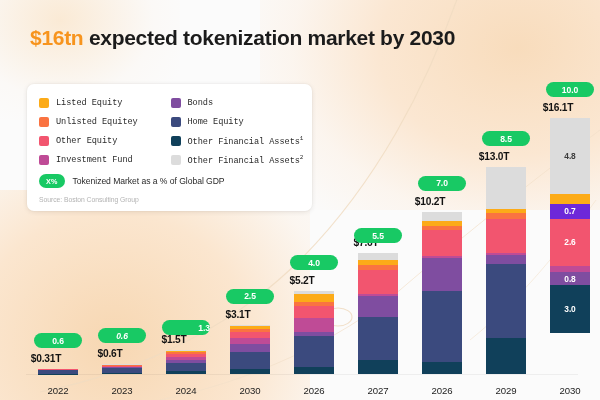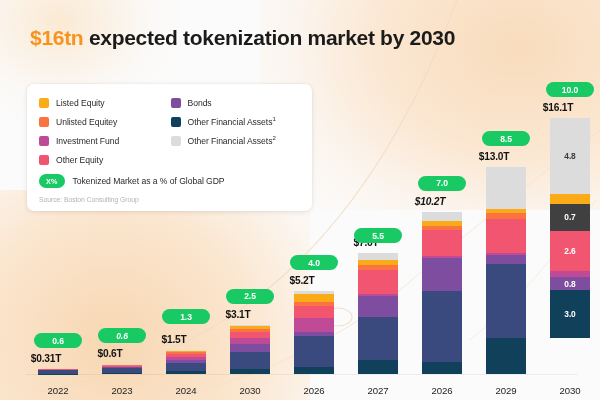--- a/index.html
+++ b/index.html
@@ -36,21 +36,21 @@
   #title .accent { color:#f7941e; }
 
   
   #legend-card {
     position:absolute; left:27px; top:84px; width:285px; z-index:6;
     background:#ffffff; border-radius:7px;
     box-shadow:0 1px 5px rgba(40,30,20,0.10), 0 0 0 1px rgba(0,0,0,0.015);
     padding:10px 10px 8px 12px;
   }
   #legend-cols { display:flex; }
-  .legend-col { width:50%; }
+  .legend-col { width:50%;font-family:Liberation Mono, monospace; }
   .legend-row { display:flex; align-items:center; height:17px; margin-bottom:2px; }
   .swatch { width:10px; height:10px; border-radius:2px; flex:0 0 auto; margin-right:7px; }
   .legend-label { font-size:8.6px; color:#2a2a2a; white-space:nowrap; letter-spacing:-0.05px; }
   .legend-label sup { font-size:6px; }
 
   #legend-gdp-row { display:flex; align-items:center; margin-top:4px; }
   #gdp-pill {
     background:#18c964; color:#fff; font-size:7.2px; font-weight:bold;
     border-radius:8px; padding:2.5px 7px; letter-spacing:0.2px;
     margin-right:8px; flex:0 0 auto;
@@ -115,32 +115,36 @@
     <div class="legend-col" id="legend-col-left">
         <div class="legend-row">
           <span class="swatch" style="background: rgb(252, 171, 24);"></span>
           <span class="legend-label">Listed Equity</span>
         </div>
         <div class="legend-row">
           <span class="swatch" style="background: rgb(250, 115, 65);"></span>
           <span class="legend-label">Unlisted Equitey</span>
         </div>
         <div class="legend-row">
+          <span class="swatch" style="background: rgb(242, 85, 111);"></span>
+          <span class="legend-label">Other Equity</span>
+        </div>
+        <div class="legend-row">
           <span class="swatch" style="background: rgb(191, 75, 150);"></span>
           <span class="legend-label">Investment Fund</span>
         </div>
-        <div class="legend-row">
-          <span class="swatch" style="background: rgb(242, 85, 111);"></span>
-          <span class="legend-label">Other Equity</span>
-        </div>
       </div>
     <div class="legend-col" id="legend-col-right">
         <div class="legend-row">
           <span class="swatch" style="background: rgb(127, 77, 160);"></span>
           <span class="legend-label">Bonds</span>
+        </div>
+        <div class="legend-row">
+          <span class="swatch" style="background: rgb(59, 74, 126);"></span>
+          <span class="legend-label">Home Equity</span>
         </div>
         <div class="legend-row">
           <span class="swatch" style="background: rgb(16, 64, 90);"></span>
           <span class="legend-label">Other Financial Assets<sup>1</sup></span>
         </div>
         <div class="legend-row">
           <span class="swatch" style="background: rgb(220, 220, 220);"></span>
           <span class="legend-label">Other Financial Assets<sup>2</sup></span>
         </div>
       </div>
@@ -194,21 +198,21 @@
           <div class="seg" style="height: 1.27205px; background: rgb(252, 171, 24);"></div>
           <div class="seg" style="height: 1.59006px; background: rgb(250, 115, 65);"></div>
           <div class="seg" style="height: 3.49814px; background: rgb(242, 85, 111);"></div>
           <div class="seg" style="height: 2.86211px; background: rgb(191, 75, 150);"></div>
           <div class="seg" style="height: 3.18012px; background: rgb(127, 77, 160);"></div>
           <div class="seg" style="height: 8.26832px; background: rgb(59, 74, 126);"></div>
           <div class="seg" style="height: 2.5441px; background: rgb(16, 64, 90);"></div>
         </div>
       </div>
       <div class="total" style="bottom: 54.8509px;">$1.5T</div>
-      <div class="badge" style="bottom: 76px;">1.3</div>
+      <div class="badge" style="bottom: 65px; text-align: right;">1.3</div>
       <div class="xlabel">2024</div>
     </div>
     <div class="col" style="left: 218px; height: 400px;">
       <div class="bar-wrap" style="height: 49.2919px;">
         <div class="bar" style="height: 49.2919px;">
           <div class="seg" style="height: 1.59006px; background: rgb(220, 220, 220);"></div>
           <div class="seg" style="height: 2.5441px; background: rgb(252, 171, 24);"></div>
           <div class="seg" style="height: 3.18012px; background: rgb(250, 115, 65);"></div>
           <div class="seg" style="height: 5.56522px; background: rgb(242, 85, 111);"></div>
           <div class="seg" style="height: 6.36025px; background: rgb(191, 75, 150);"></div>
@@ -261,21 +265,21 @@
           <div class="seg" style="height: 9.54037px; background: rgb(220, 220, 220);"></div>
           <div class="seg" style="height: 4.77019px; background: rgb(252, 171, 24);"></div>
           <div class="seg" style="height: 3.97516px; background: rgb(250, 115, 65);"></div>
           <div class="seg" style="height: 26.236px; background: rgb(242, 85, 111);"></div>
           <div class="seg" style="height: 1.59006px; background: rgb(191, 75, 150);"></div>
           <div class="seg" style="height: 32.5963px; background: rgb(127, 77, 160);"></div>
           <div class="seg" style="height: 71.5528px; background: rgb(59, 74, 126);"></div>
           <div class="seg" style="height: 11.9255px; background: rgb(16, 64, 90);"></div>
         </div>
       </div>
-      <div class="total" style="bottom: 193.186px; font-style: italic;">$10.2T</div>
+      <div class="total" style="bottom: 193.186px;">$10.2T</div>
       <div class="badge" style="bottom: 209.186px;">7.0</div>
       <div class="xlabel">2026</div>
     </div>
     <div class="col" style="left: 474px; height: 400px;">
       <div class="bar-wrap" style="height: 206.708px;">
         <div class="bar" style="height: 206.708px;">
           <div class="seg" style="height: 41.3416px; background: rgb(220, 220, 220);"></div>
           <div class="seg" style="height: 4.77019px; background: rgb(252, 171, 24);"></div>
           <div class="seg" style="height: 5.56522px; background: rgb(250, 115, 65);"></div>
           <div class="seg" style="height: 34.1863px; background: rgb(242, 85, 111);"></div>
@@ -289,24 +293,24 @@
       <div class="badge" style="bottom: 253.708px;">8.5</div>
       <div class="xlabel">2029</div>
     </div>
     <div class="col" style="left: 538px; height: 400px;">
       <div class="bar-wrap" style="height: 256px;">
         <div class="bar" style="height: 256px;">
           <div class="seg" style="height: 76.323px; background: rgb(220, 220, 220);">
             <span class="seg-val dark">4.8</span>
           </div>
           <div class="seg" style="height: 9.54037px; background: rgb(252, 171, 24);"></div>
-          <div class="seg" style="height: 27px; background: #404040;">
+          <div class="seg" style="height: 15px; background: #6d28d9;">
             <span class="seg-val">0.7</span>
           </div>
-          <div class="seg" style="height: 40px; background: rgb(242, 85, 111);">
+          <div class="seg" style="height: 47px; background: rgb(242, 85, 111);">
             <span class="seg-val">2.6</span>
           </div>
           <div class="seg" style="height: 6.36025px; background: rgb(191, 75, 150);"></div>
           <div class="seg" style="height: 12.7205px; background: rgb(127, 77, 160);">
             <span class="seg-val">0.8</span>
           </div>
           <div class="seg" style="height: 47.7019px; background: rgb(16, 64, 90);">
             <span class="seg-val">3.0</span>
           </div>
         </div>

